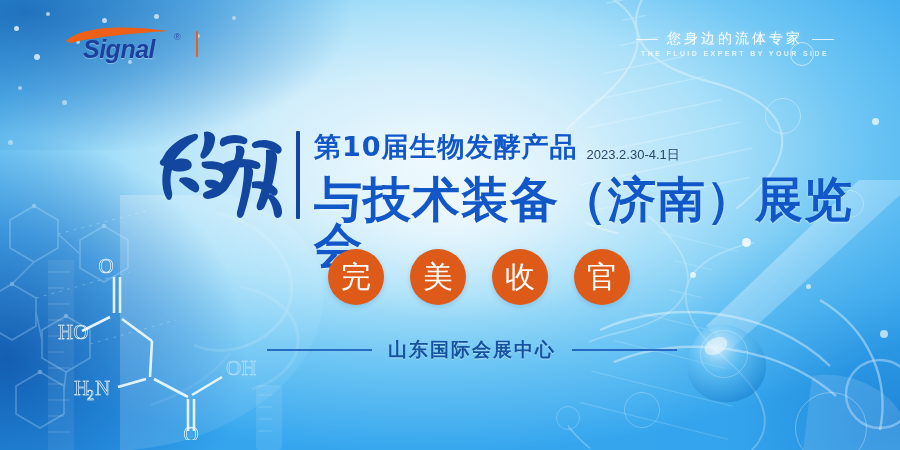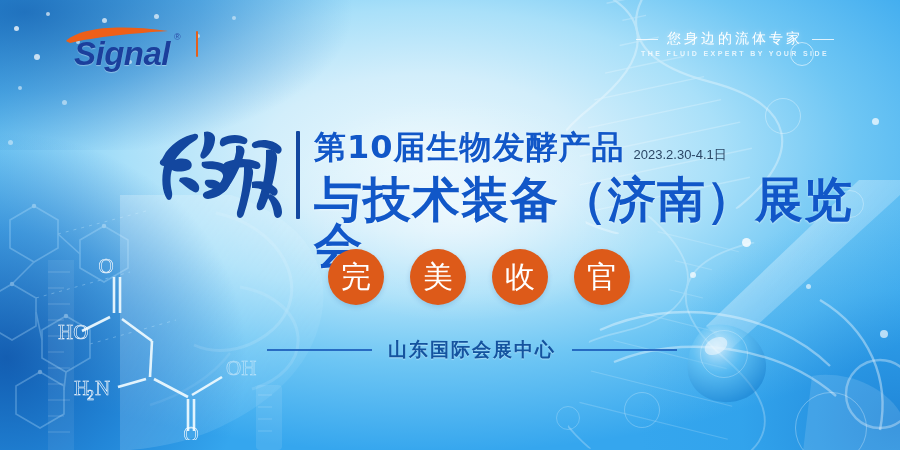--- a/index.html
+++ b/index.html
@@ -60,23 +60,23 @@
   
   .bokeh{position:absolute;border-radius:50%;}
   .ring{position:absolute;border-radius:50%;border:1.5px solid rgba(255,255,255,.55);}
   .dot{position:absolute;border-radius:50%;background:rgba(255,255,255,.85);}
 
   
   .logo{position:absolute;left:62px;top:24px;height:40px;display:flex;align-items:center;}
   .logo-mark{position:relative;width:112px;height:40px;}
   .swoosh{position:absolute;left:2px;top:2px;width:106px;height:18px;}
   .logo-word{
-    position:absolute;left:12px;top:11px;
+    position:absolute;left:21px;top:11px;
     font-family:"Liberation Sans","DejaVu Sans",sans-serif;
-    font-size:33px;font-weight:bold;font-style:italic;letter-spacing:-.5px;
+    font-size:25px;font-weight:bold;font-style:italic;letter-spacing:-.5px;
     color:#1b3f9c;text-shadow:0 1px 1px rgba(255,255,255,.35);
   }
   .logo-reg{
     position:absolute;left:112px;top:8px;font-size:9px;color:#2b4da8;
   }
   .logo-sep{
     width:2px;height:26px;background:#e4601c;margin:0 9px 0 22px;border-radius:1px;
   }
   .logo-cn{
     font-family:"DejaVu Sans","Liberation Sans",sans-serif;
@@ -107,21 +107,21 @@
   .divider{
     position:absolute;left:296px;top:131px;width:4px;height:88px;
     background:#13479f;border-radius:1px;
   }
   .title-block{position:absolute;left:314px;top:125px;}
   .title-row1{
     display:flex;align-items:flex-end;
   }
   .title-cn{
     font-family:"DejaVu Sans","Liberation Sans",sans-serif;
-    font-size:32px;font-weight:bold;color:#1157c8;line-height:44px;
+    font-size:27px;font-weight:bold;color:#1157c8;line-height:44px;
     letter-spacing:1px;
     text-shadow:0 1px 2px rgba(255,255,255,.5);
   }
   .title-date{
     font-family:"Liberation Sans","DejaVu Sans",sans-serif;
     font-size:13px;color:#2b4766;margin-left:9px;margin-bottom:5px;white-space:nowrap;
   }
   .title-cn2{
     font-family:Liberation Sans, sans-serif;
     font-size:48px;font-weight:bold;color:#1157c8;line-height:46px;

